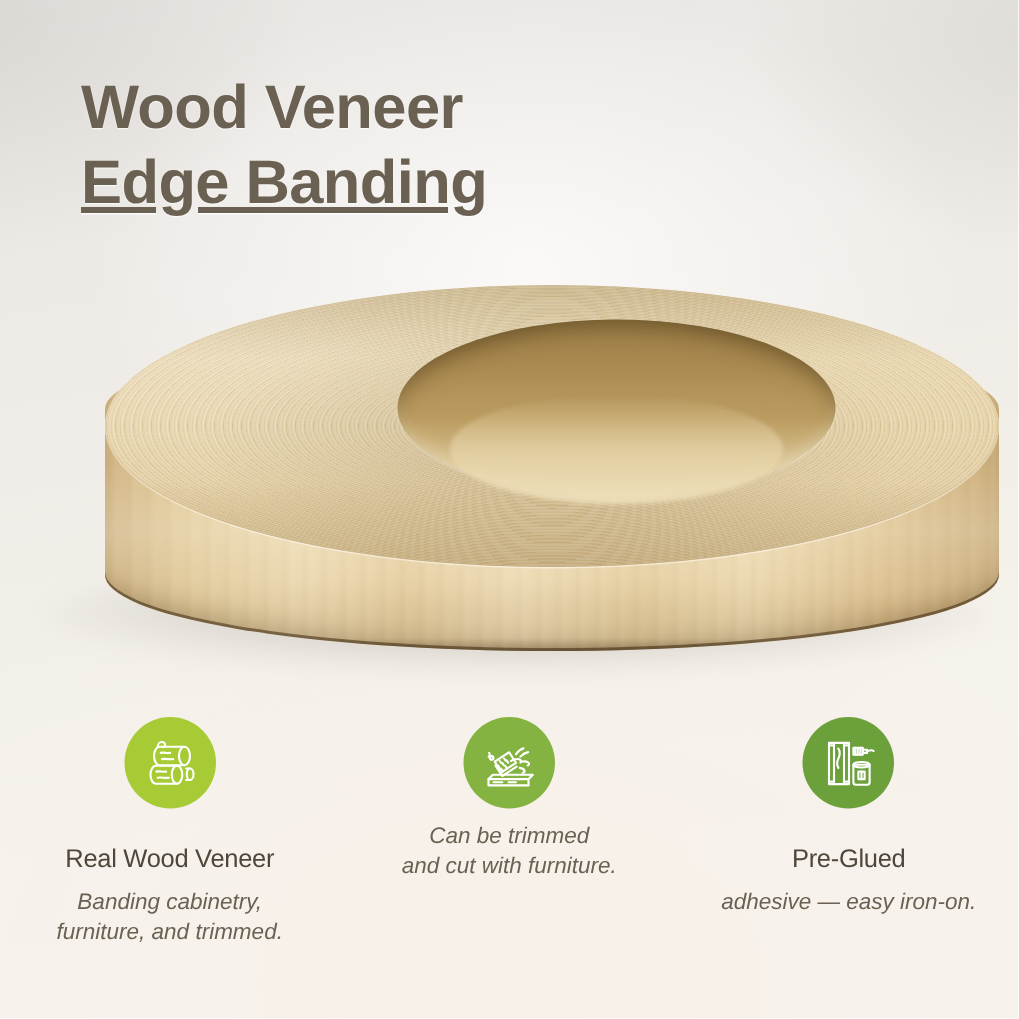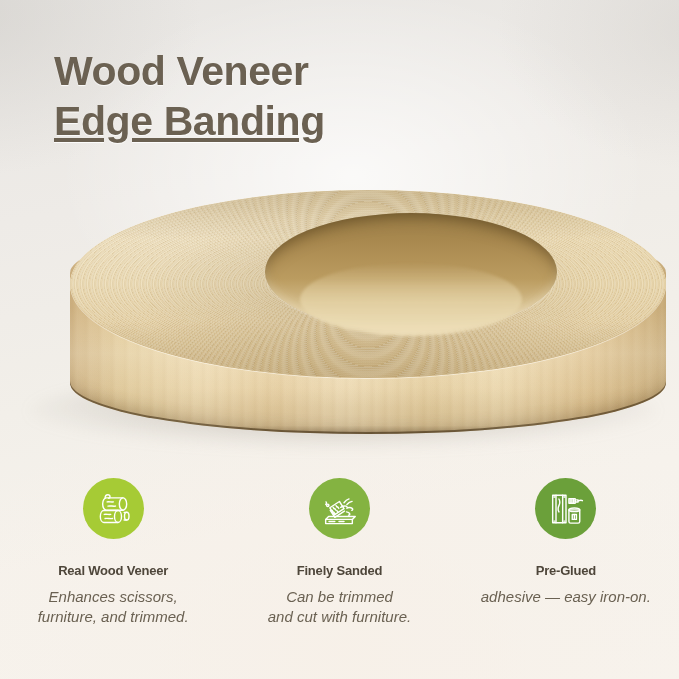--- a/index.html
+++ b/index.html
@@ -225,22 +225,22 @@
     border-radius: 50%;
     display: flex;
     align-items: center;
     justify-content: center;
     margin-top: 12px;
   }
   .icon-circle svg { display: block; }
   .feature-title {
     margin-top: 24px;
     color: #4e463a;
-    font-size: 13px;
-    font-weight: bold;
+    font-size: 17px;
+    font-weight: normal;
     letter-spacing: -0.2px;
     text-align: left;
     white-space: nowrap;
   }
   .feature-desc {
     margin-top: 9px;
     color: #6a6152;
     font-size: 15px;
     font-style: italic;
     line-height: 1.32;
@@ -292,21 +292,21 @@
           <ellipse cx="30" cy="33" rx="4.2" ry="7.2"></ellipse>
           <path d="M30 25.8 H13 a4.2 7.2 0 0 0 0 14.4 h17"></path>
           <path d="M13.5 30.5 c2.6-.7 5.2.5 7.8 0 M14.5 35.4 c3-.7 6 .6 9 0"></path>
           <ellipse cx="40.5" cy="32.6" rx="2.7" ry="4.6"></ellipse>
           <path d="M40.5 28 h-3.2"></path>
           <path d="M40.5 37.2 h-3.2"></path>
         </svg>
       </div>
       <div class="feature-title">Real Wood Veneer</div>
       <div class="feature-desc">
-        <span class="line">Enhances scissors,</span>
+        <span class="line">Banding cabinetry,</span>
         <span class="line">furniture, and trimmed.</span>
       </div>
     </div>
 
     <div class="feature">
       <div class="icon-circle" style="background:#84b341">
         <svg width="40" height="40" viewBox="0 0 48 48" fill="none" stroke="#ffffff" stroke-width="1.7" stroke-linecap="round" stroke-linejoin="round">
           <path d="M8 36.5 h32 v5 H8 z"></path>
           <path d="M8 36.5 l3.5-3.5 h32 L40 36.5"></path>
           <path d="M12 39 h7 M24 39 h6"></path>
@@ -315,21 +315,20 @@
           <path d="M17 22 l1.2 1.8 M20.5 20 l1.2 1.8 M15.5 25.5 l1.2 1.8 M19 23.5 l1.2 1.8 M22.5 21.5 l1.2 1.8 M18 28 l1.2 1.8 M21.5 26 l1.2 1.8"></path>
           <path d="M26 22 c2.2-1.4 4.5-2 6.4-1.4 1.5.5 2 1.8 1.1 2.6"></path>
           <path d="M30 16.5 c1.6-2.2 3.8-4 6-4.6"></path>
           <path d="M33.5 18.5 c1.7-1.8 4-3.2 6.2-3.6"></path>
           <path d="M34.5 22.5 c2-.4 4-.2 5.3.7 1 .8.8 2-.4 2.4"></path>
           <path d="M33 27.5 c1.8.2 3.3 1 3.8 2.1 .4 1-.3 1.9-1.4 1.8"></path>
           <circle cx="10.5" cy="19.5" r="1.4"></circle>
           <path d="M8.5 15.5 c.8 1 .6 2.4-.4 3"></path>
         </svg>
       </div>
-      <div class="feature-title">Finely Sanded</div>
       <div class="feature-desc">
         <span class="line">Can be trimmed</span>
         <span class="line">and cut with furniture.</span>
       </div>
     </div>
 
     <div class="feature">
       <div class="icon-circle" style="background:#6ba03a">
         <svg width="40" height="40" viewBox="0 0 48 48" fill="none" stroke="#ffffff" stroke-width="1.7" stroke-linecap="round" stroke-linejoin="round">
           <path d="M8 7.5 h16 v33 H8 z"></path>

